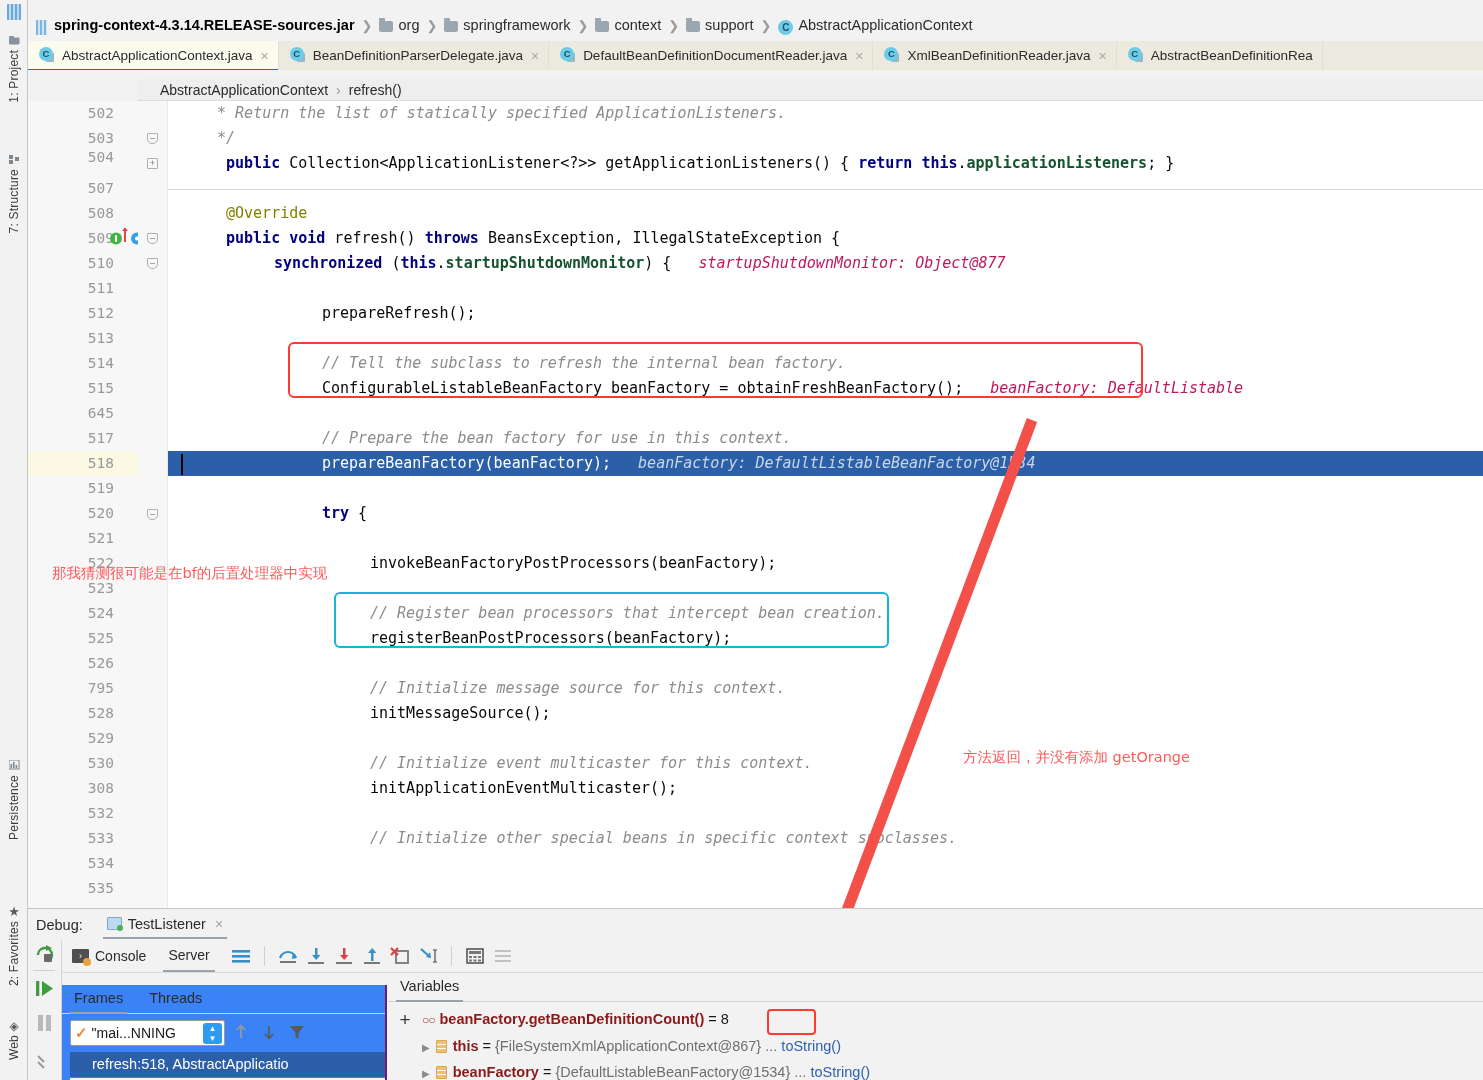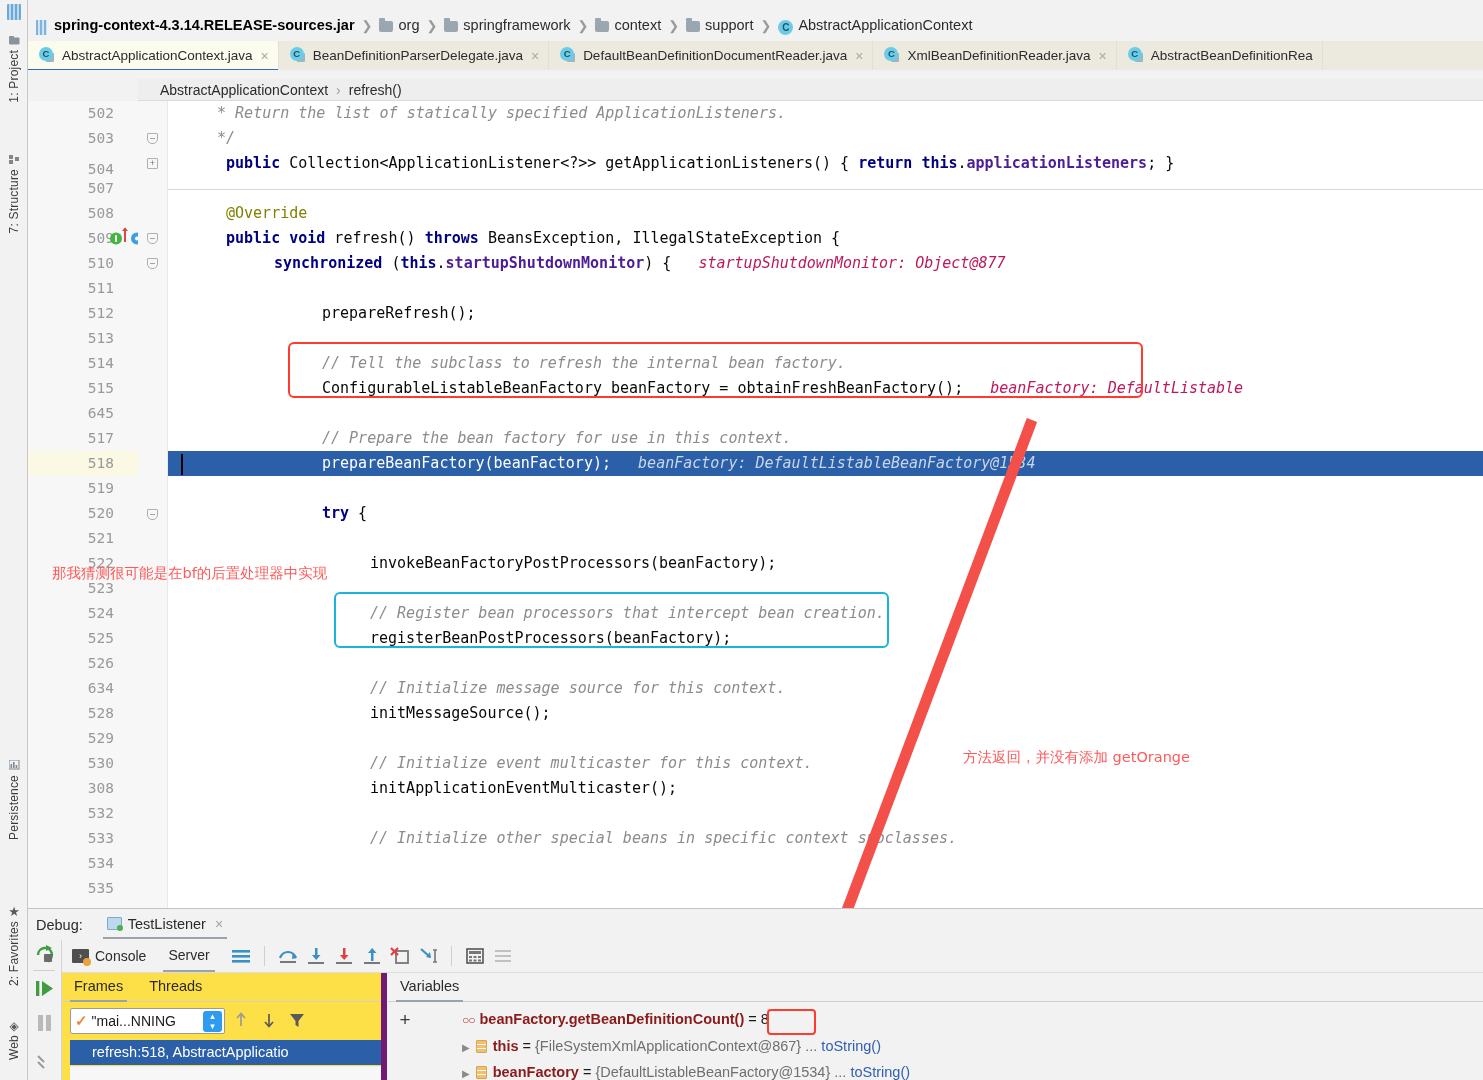--- a/index.html
+++ b/index.html
@@ -124,21 +124,21 @@
   .codeline {
     position: absolute; left: 0; height: 25px; line-height: 25px; white-space: pre;
     font-family: "DejaVu Sans Mono", monospace; font-size: 15px; color: #080808;
   }
   .hl-row { position: absolute; left: 0; right: 0; height: 25px; background: #2b5fa8; }
   .caret { position: absolute; width: 2px; height: 21px; top: 2px; background: #000; }
 
   .kw { color: #000080; font-weight: bold; }
   .cmt { color: #8c8c8c; font-style: italic; }
   .anno { color: #808000; }
-  .fld { color: #4c1d95; font-weight: bold; }
+  .fld { color: #14532d; font-weight: bold; }
   .hint { color: #be185d; font-style: italic; }
   .hl-row-txt { color: #ffffff; }
   .hl-row-txt .hint { color: #c9d6ea; }
 
   
   .foldm {
     position: absolute; width: 11px; height: 11px; border: 1px solid #b0b0b0;
     background: #f7f7f7; color: #777; font-size: 9px; line-height: 9px;
     text-align: center; border-radius: 1px;
   }
@@ -221,22 +221,22 @@
   .tb-sub { position: relative; padding-bottom: 3px; }
   .tb-sub.sel::after {
     content: ""; position: absolute; left: -5px; right: -5px; bottom: -6px;
     height: 2px; background: #9aa3ad;
   }
   .tbsep { width: 1px; height: 20px; background: #cfcfcf; margin: 0 9px; }
   .tbico { width: 22px; height: 22px; margin: 0 3px; position: relative; }
 
   .panes { position: absolute; left: 0; top: 33px; right: 0; bottom: 0; }
   .pane-frames {
-    position: absolute; left: 0; top: 0; width: 325px; bottom: 0;
-    border-right: 6px solid #701a75; background: #fde047;
+    position: absolute; left: 0; top: 12px; width: 325px; bottom: 0;
+    border-right: 2px solid #701a75; background: #3b82f6;
   }
   .pane-vars { position: absolute; left: 326px; top: 0; right: 0; bottom: 0; background: #f2f2f2; }
   .pane-tabrow {
     position: absolute; left: 0; top: 0; right: 0; height: 29px;
     display: flex; align-items: center; padding-left: 12px;
     border-bottom: 1px solid #d0d0d0; font-size: 14.5px; color: #2b2b2b;
   }
   .pane-tab { margin-right: 26px; position: relative; padding-bottom: 3px; }
   .pane-tab.sel::after {
     content: ""; position: absolute; left: -4px; right: -4px; bottom: -5px;
@@ -262,21 +262,21 @@
     position: absolute; left: 8px; right: 0; height: 25px; line-height: 25px;
     background: #2b5fa8; color: #fff; font-size: 14.5px; padding-left: 22px;
     white-space: nowrap; overflow: hidden;
   }
   .vars-plus {
     position: absolute; left: 6px; top: 36px; width: 22px; height: 22px;
     color: #3c3c3c; font-size: 19px; text-align: center; line-height: 22px;
   }
   .var-row {
     position: absolute; left: 34px; right: 0; height: 26px; line-height: 26px;
-    font-size: 14.5px; white-space: nowrap; overflow: hidden; color: #1a1a1a; margin-left: 40px;
+    font-size: 14.5px; white-space: nowrap; overflow: hidden; color: #1a1a1a;
   }
   .vtri { color: #8a8a8a; font-size: 10px; margin-right: 6px; }
   .watch-ico { color: #b03030; font-size: 12px; margin-right: 5px; letter-spacing: -1px; }
   .fieldico {
     display: inline-block; width: 11px; height: 13px; margin-right: 6px;
     position: relative; top: 2px;
     background: repeating-linear-gradient(180deg,#f0c070 0 3px,#fff 3px 4px);
     border: 1px solid #d9a550; border-radius: 1px;
   }
   .vname { color: #8b1a1a; font-weight: bold; }
@@ -405,42 +405,42 @@
   </div>
 
   <div class="editor">
 
     <div class="gutter">
 
       <div class="gline-hl" style="top:350px;"></div>
 
       <div class="lnum" style="top:0px;">502</div>
       <div class="lnum" style="top:25px;">503</div>
-      <div class="lnum" style="top:56px;text-align:right;">504</div>
+      <div class="lnum" style="top:44px;text-align:right;">504</div>
       <div class="lnum" style="top:75px;">507</div>
       <div class="lnum" style="top:100px;">508</div>
       <div class="lnum" style="top:125px;">509</div>
       <div class="lnum" style="top:150px;">510</div>
       <div class="lnum" style="top:175px;">511</div>
       <div class="lnum" style="top:200px;">512</div>
       <div class="lnum" style="top:225px;">513</div>
       <div class="lnum" style="top:250px;text-align:right;">514</div>
       <div class="lnum" style="top:275px;">515</div>
       <div class="lnum" style="top:300px;">645</div>
       <div class="lnum" style="top:325px;">517</div>
       <div class="lnum" style="top:350px;">518</div>
       <div class="lnum" style="top:375px;">519</div>
       <div class="lnum" style="top:400px;">520</div>
       <div class="lnum" style="top:425px;">521</div>
       <div class="lnum" style="top:450px;">522</div>
       <div class="lnum" style="top:475px;">523</div>
       <div class="lnum" style="top:500px;">524</div>
       <div class="lnum" style="top:525px;">525</div>
       <div class="lnum" style="top:550px;">526</div>
-      <div class="lnum" style="top:575px;">634</div>
+      <div class="lnum" style="top:575px;">795</div>
       <div class="lnum" style="top:600px;">528</div>
       <div class="lnum" style="top:625px;">529</div>
       <div class="lnum" style="top:650px;">530</div>
       <div class="lnum" style="top:675px;">308</div>
       <div class="lnum" style="top:700px;">532</div>
       <div class="lnum" style="top:725px;">533</div>
       <div class="lnum" style="top:750px;">534</div>
       <div class="lnum" style="top:775px;">535</div>
 
       <span class="gutter-ico" style="left:82px;top:130px;">

